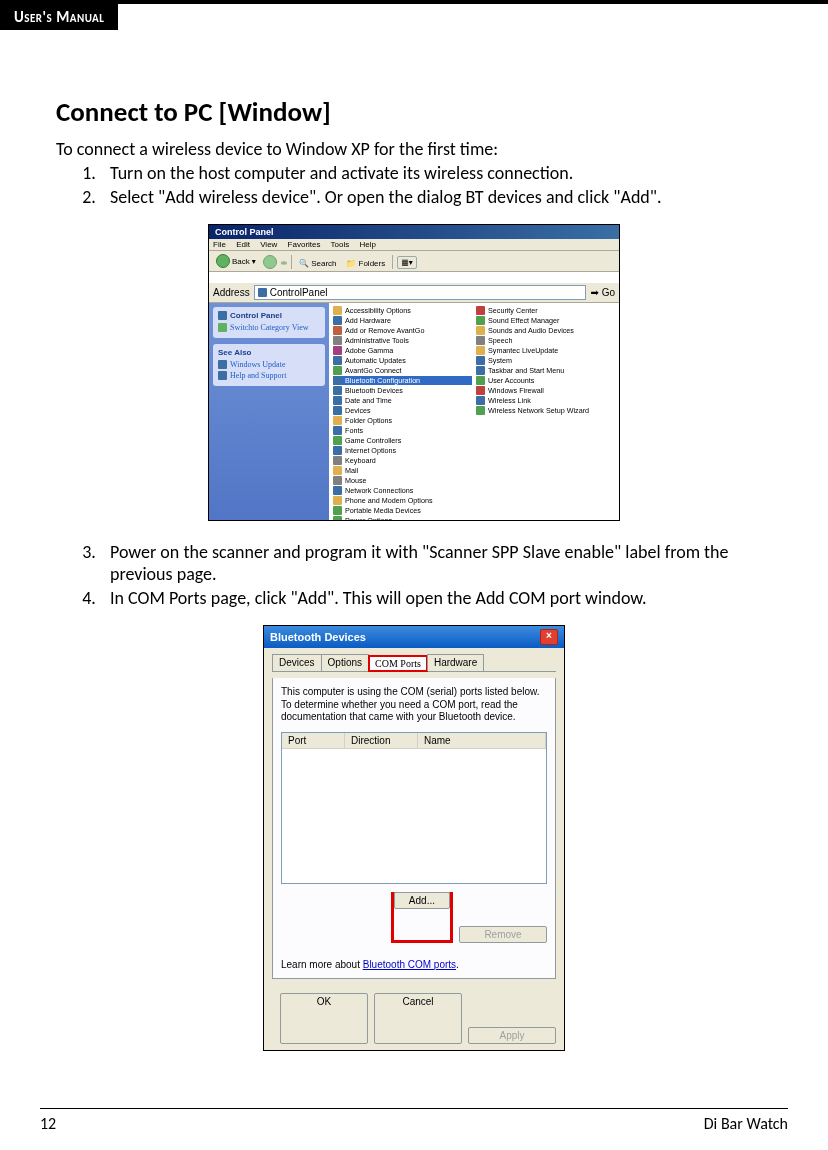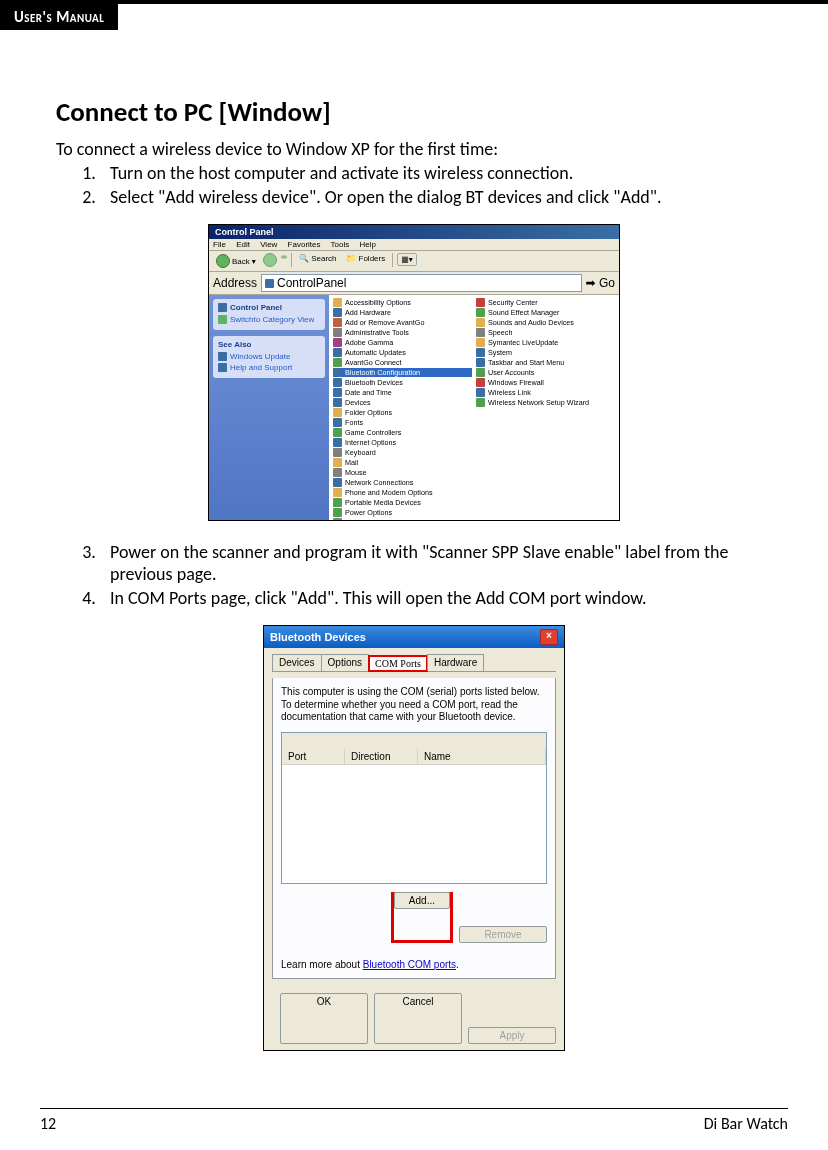--- a/index.html
+++ b/index.html
@@ -78,56 +78,56 @@
     font-size: 8px;
     color: #000;
   }
   .cp-menu span { margin-right: 8px; }
   .cp-toolbar {
     background: #ece9d8;
     border-bottom: 1px solid #aca899;
     padding: 2px 4px;
     font-size: 8px;
     display: flex;
-    align-items: flex-start;
+    align-items: flex-end;
     gap: 4px;
   }
   .tb-btn {
     display:inline-flex; align-items:center; gap:2px;
     padding:1px 3px; border-radius:2px;
   }
   .circle-ico {
     width:12px;height:12px;border-radius:50%;display:inline-block;
   }
   .green{background:#5fb25f;border:1px solid #3a7a3a;}
   .greeng{background:#8fc98f;border:1px solid #6aa66a;}
   .cp-addr {
     background:#ece9d8;border-bottom:1px solid #aca899;
-    padding:2px 4px;font-size:12px;display:flex;align-items:center;gap:4px;
+    padding:2px 4px;font-size:10px;display:flex;align-items:center;gap:4px;margin-top:11px;
   }
   .addr-box{background:#fff;border:1px solid #7f9db9;flex:1;padding:1px 3px;display:flex;align-items:center;gap:3px;}
   .cp-body {
     display:flex; height: calc(100% - 62px);
   }
   .cp-side {
     width:112px;
     background:linear-gradient(to bottom,#6f91d7,#4f74c4);
     padding:4px;
     color:#fff;
   }
   .side-box {
     background:#d6dff7;
     color:#215dc6;
     border-radius:3px;
     margin-bottom:6px;
     padding:4px 5px;
     font-size:8px;
   }
   .side-box .hdr{font-weight:bold;color:#1b3f8b;margin-bottom:3px;display:flex;align-items:center;gap:3px;}
-  .side-link{display:flex;align-items:flex-start;gap:3px;margin:2px 0;}
+  .side-link{display:flex;align-items:flex-start;gap:3px;margin:2px 0;font-family:Liberation Serif, serif;}
   .cp-list {
     flex:1;background:#fff;padding:2px 4px;
     display:flex;flex-direction:row;gap:4px;
     font-size:7.2px;color:#000;
   }
   .cp-list .col{flex:1;}
   .cp-item{display:flex;align-items:center;gap:3px;margin:1px 0;line-height:1.05;white-space:nowrap;}
   .ico{width:9px;height:9px;display:inline-block;border-radius:1px;}
   .cp-item.sel{background:#316ac5;color:#fff;}
   
@@ -160,21 +160,21 @@
   .tab.highlight{border:2px solid #e00000;padding:1px 5px;font-family:Liberation Serif, serif;}
   .panel{
     background:#fcfcfe;border:1px solid #919b9c;border-top:none;
     padding:8px;min-height:250px;display:flex;flex-direction:column;
   }
   .desc{font-size:10px;margin-bottom:8px;line-height:1.25;}
   .listbox{
     border:1px solid #7f9db9;background:#fff;flex:1;min-height:150px;
   }
   .list-hdr{display:flex;background:#ece9d8;border-bottom:1px solid #d4d0c8;font-size:10px;}
-  .list-hdr div{padding:2px 6px;border-right:1px solid #d4d0c8;margin-top:16px;}
+  .list-hdr div{padding:2px 6px;border-right:1px solid #d4d0c8;}
   .btn-row{display:flex;justify-content:flex-end;gap:6px;margin-top:8px;}
   .winbtn{
     background:#ece9d8;border:1px solid #919b9c;border-radius:2px;
     padding:2px 14px;font-size:10px;min-width:58px;text-align:center;
   }
   .winbtn.disabled{color:#a0a0a0;margin-top:34px;}
   .redbox{border:3px solid #e00000;padding:0;}
   .link{color:#0000cc;text-decoration:underline;}
   .bottom-btns{display:flex;justify-content:flex-end;gap:6px;padding:6px 8px;}
   

